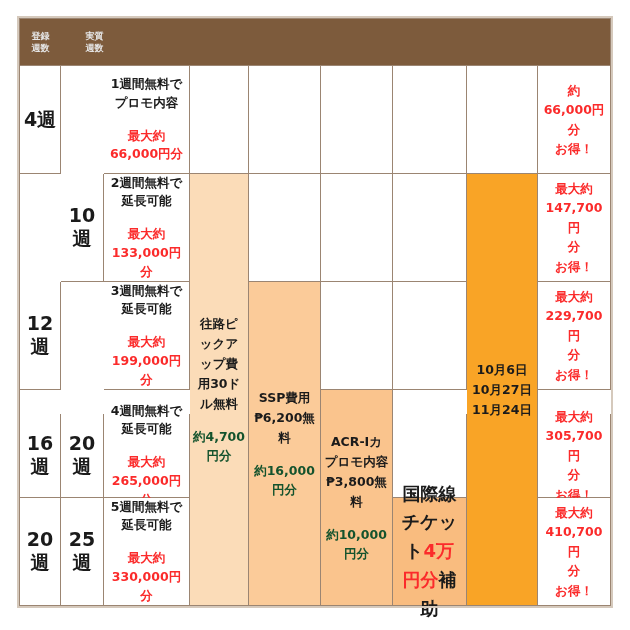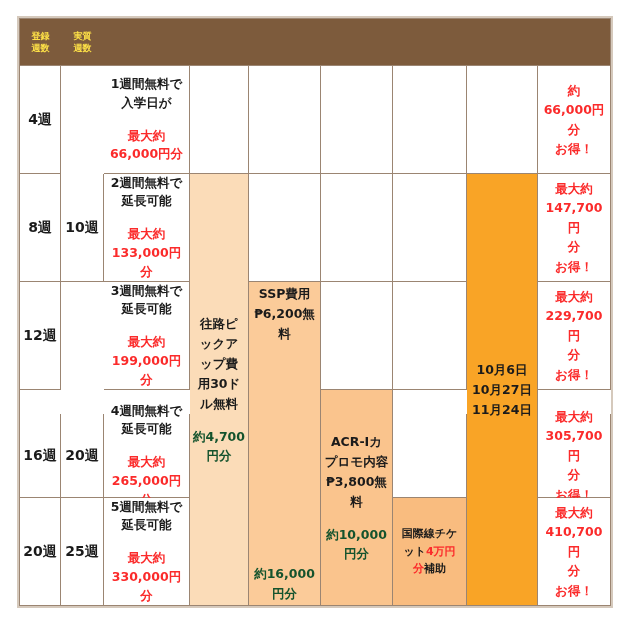--- a/index.html
+++ b/index.html
@@ -16,43 +16,43 @@
     outline:2px solid #D5C9BC;
     background:#fff;
   }
   .cell{
     border-right:1px solid #9B8572;border-bottom:1px solid #9B8572;
     display:flex;flex-direction:column;align-items:center;justify-content:center;
     text-align:center;background:#ffffff;box-sizing:border-box;padding:2px;
   }
   .header-bar{
     grid-column:1/-1;grid-row:1;
-    background:#7D5B3C;color:#fde047;
+    background:#7D5B3C;color:#e5e5e5;
     display:flex;flex-direction:row;align-items:center;
-    border-right:1px solid #9B8572;border-bottom:1px solid #9B8572;box-sizing:border-box;
+    border-right:1px solid #9B8572;border-bottom:1px solid #9B8572;box-sizing:border-box;gap:12px;
   }
   .hcol{white-space:pre-line;font-size:9px;line-height:1.35;text-align:center;}
   .hcol.w1{width:41px;}
   .hcol.w2{width:43px;}
   .htitle{flex:1;text-align:center;font-size:13.5px;letter-spacing:.2px;}
-  .week{font-size:14px;}
+  .week{font-size:19px;}
   .ext-label{font-size:12.5px;line-height:1.5;white-space:pre-line;}
   .ext-value{font-size:12.5px;line-height:1.5;white-space:pre-line;color:#FB2B2B;margin-top:14px;}
   .savings{font-size:12.5px;line-height:1.55;white-space:pre-line;color:#FB2B2B;}
   .promo-label{font-size:12.5px;line-height:1.6;white-space:pre-line;}
   .promo-value{font-size:12.5px;line-height:1.55;white-space:pre-line;color:#14532d;margin-top:13px;}
   .red{color:#FB2B2B;}
   .bg-pickup{background:#FBDCB8;}
-  .bg-ssp{background:#FBCB99;justify-content:space-between;}
+  .bg-ssp{background:#FBCB99;}
   .bg-acr{background:#FAC48D;}
   .bg-intl{background:#F9BC7F;}
   .bg-domestic{background:#F9A426;}
   .dates{font-size:12.5px;line-height:1.6;white-space:pre-line;}
   .mixed{font-size:12.5px;line-height:1.6;margin-top:14px;padding:0 4px;}
-  .mixed-only{font-size:11px;line-height:1.6;padding:0 3px;}
+  .mixed-only{font-size:18px;line-height:1.6;padding:0 3px;}
   
   .c1{grid-column:1;} .c2{grid-column:2;} .c3{grid-column:3;} .c4{grid-column:4;}
   .c5{grid-column:5;} .c6{grid-column:6;} .c7{grid-column:7;} .c8{grid-column:8;gap:24px;} .c9{grid-column:9;}
   .r2{grid-row:2;} .r3{grid-row:3;} .r4{grid-row:4;} .r5{grid-row:5;margin-top:24px;} .r6{grid-row:6;}
   .span-pickup{grid-row:3/7;}
   .span-ssp{grid-row:4/7;}
   .span-acr{grid-row:5/7;}
   .span-domestic{grid-row:3/7;}
 </style>
 </head>
@@ -63,35 +63,34 @@
   <div class="header-bar">
     <div class="hcol w1">登録
 週数</div>
     <div class="hcol w2">実質
 週数</div>
   </div>
 
   <div class="cell c1 r2 week">4週</div>
   <div class="cell c3 r2">
     <div class="ext-label">1週間無料で
-入学日が</div>
+プロモ内容</div>
     <div class="ext-value">最大約
 66,000円分</div>
   </div>
   <div class="cell c4 r2"></div>
   <div class="cell c5 r2"></div>
   <div class="cell c6 r2"></div>
   <div class="cell c7 r2"></div>
   <div class="cell c8 r2"></div>
   <div class="cell c9 r2 savings">約
 66,000円
 分
 お得！</div>
 
-  <div class="cell c1 r3 week">8週</div>
   <div class="cell c2 r3 week">10週</div>
   <div class="cell c3 r3">
     <div class="ext-label">2週間無料で
 延長可能</div>
     <div class="ext-value">最大約
 133,000円分</div>
   </div>
   <div class="cell c5 r3"></div>
   <div class="cell c6 r3"></div>
   <div class="cell c7 r3"></div>

